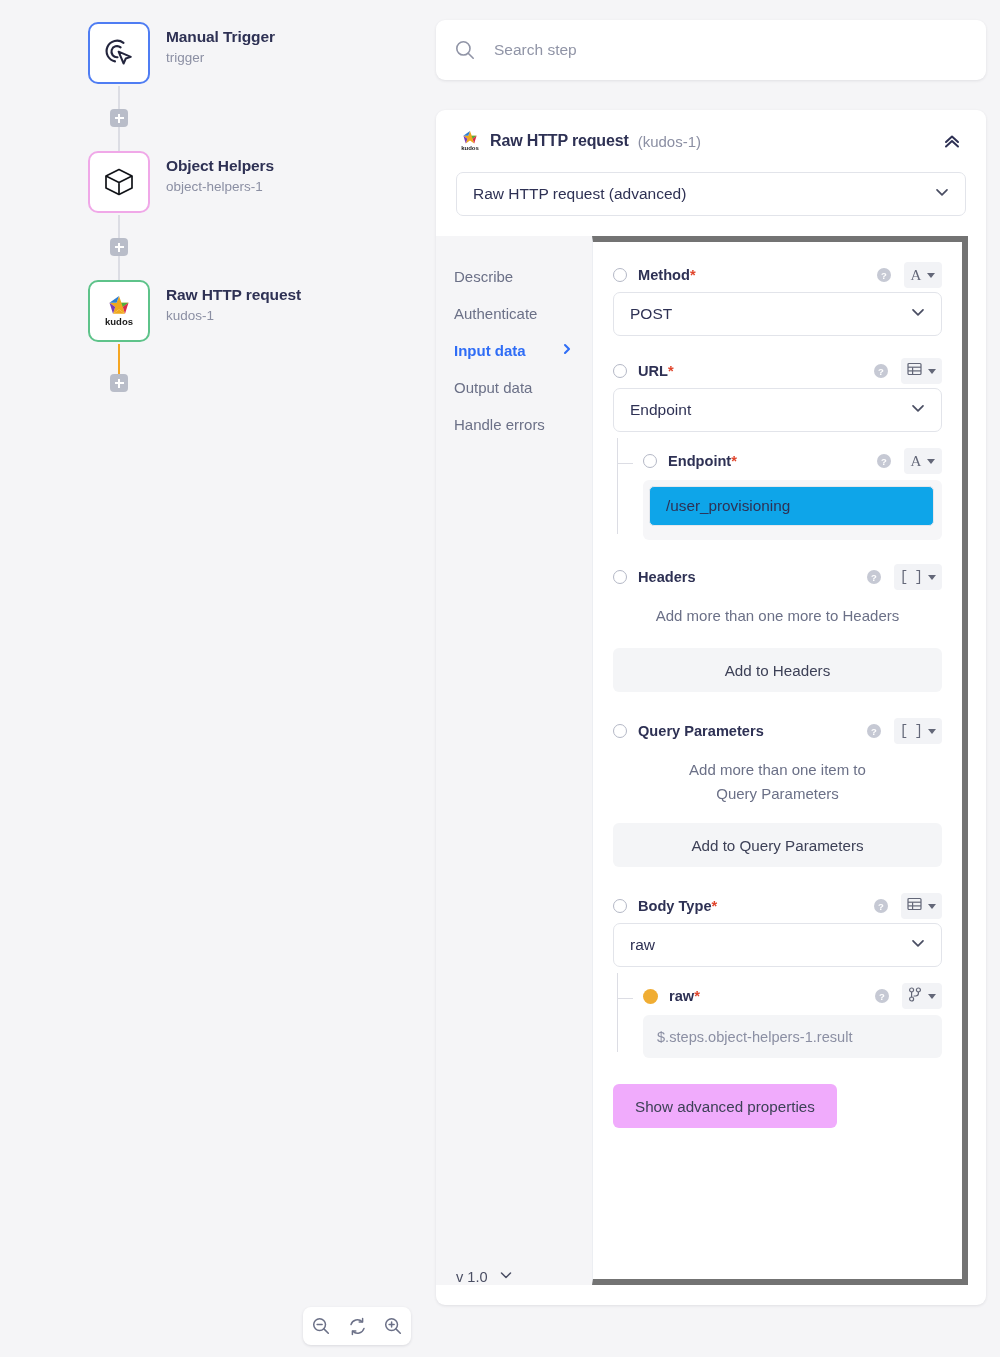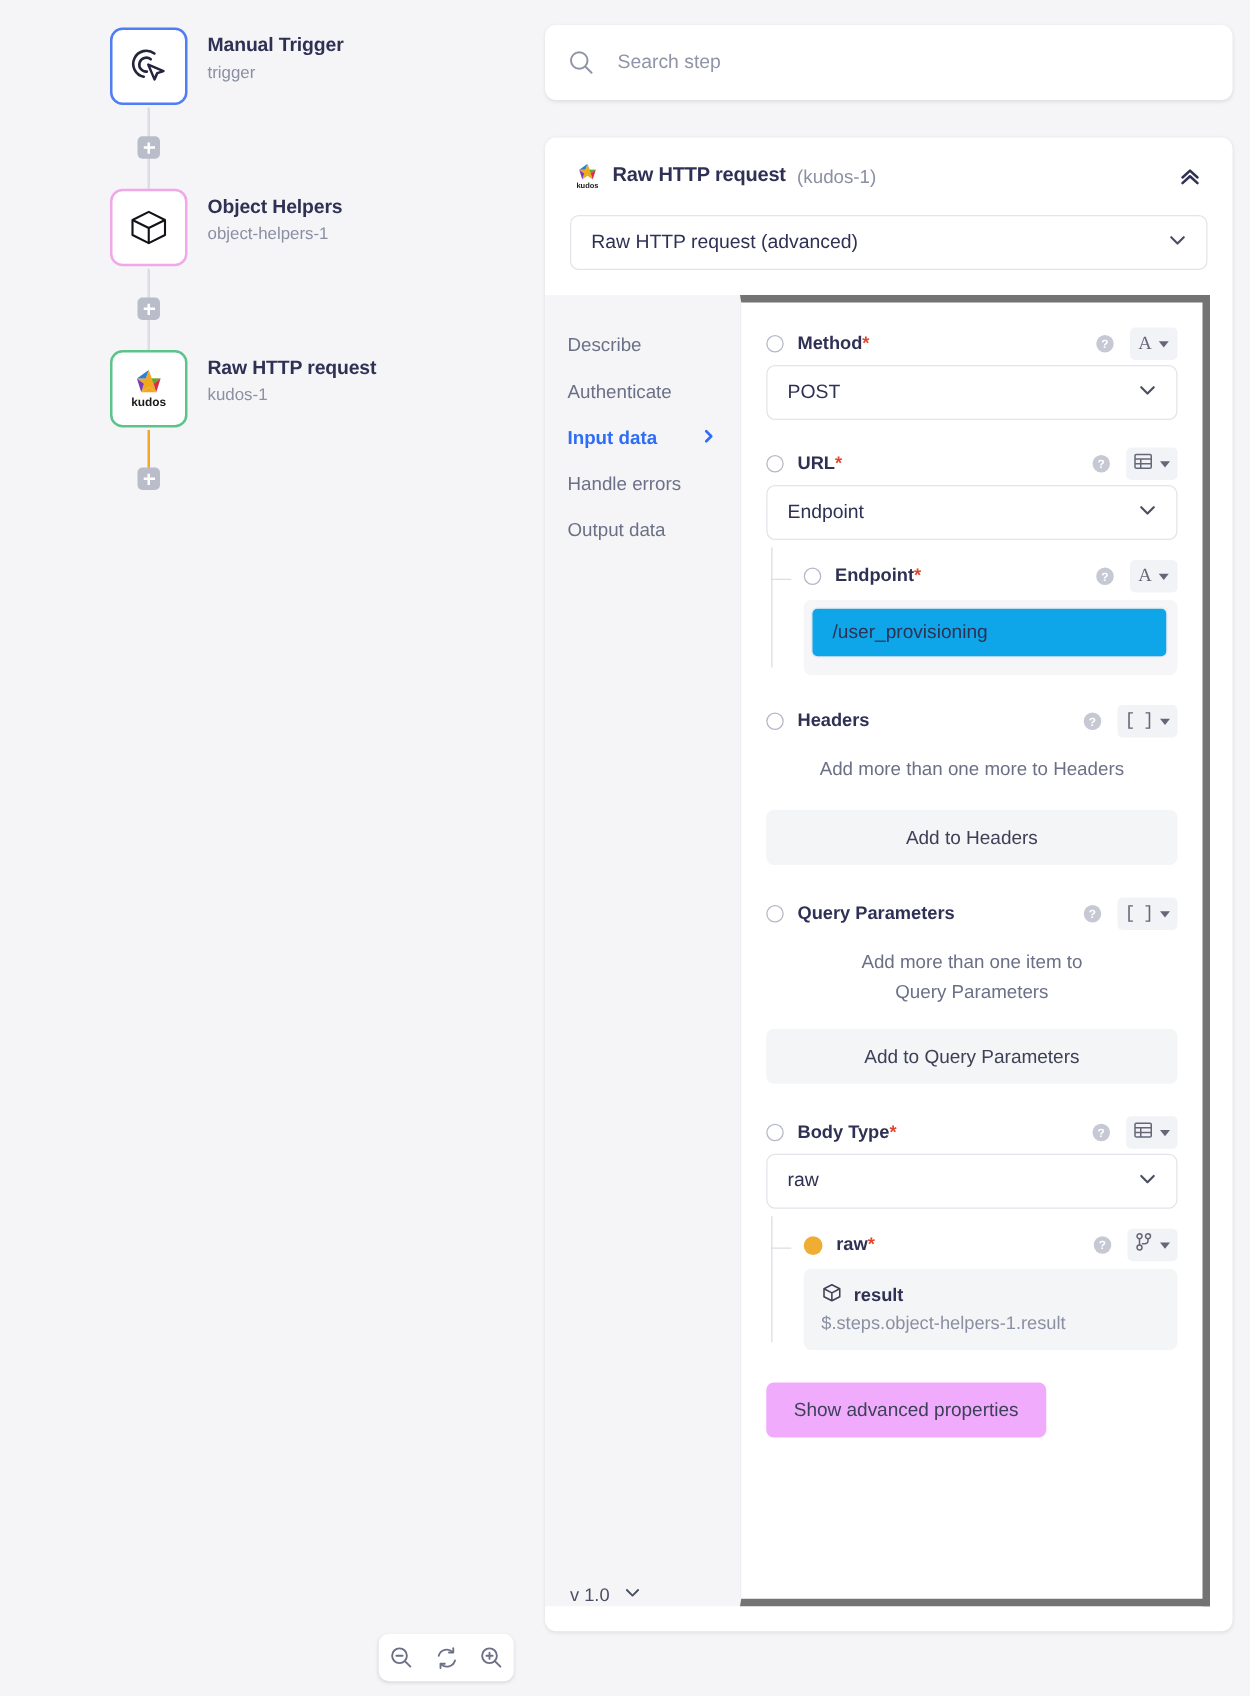--- a/index.html
+++ b/index.html
@@ -340,24 +340,24 @@
       </div>
       <div class="tab active">
         <span>Input data</span>
         <span class="tchev">
           <svg width="14" height="14" viewBox="0 0 14 14">
               <path d="M5 3l4 4-4 4" fill="none" stroke="#2f6df6" stroke-width="2.1" stroke-linecap="round" stroke-linejoin="round"></path>
             </svg>
         </span>
       </div>
       <div class="tab">
+        <span>Output data</span>
+      </div>
+      <div class="tab">
         <span>Handle errors</span>
-      </div>
-      <div class="tab">
-        <span>Output data</span>
       </div>
     </div>
 
     <div id="fields">
 
       
       <div class="field">
         <div class="field-head">
           <span class="radio"></span>
           <span class="flabel"><span>Method</span><span class="req">*</span></span>
@@ -527,29 +527,20 @@
                     <circle cx="3.6" cy="3" r="2" fill="none" stroke="#636778" stroke-width="1.2"></circle>
                     <circle cx="3.6" cy="12" r="2" fill="none" stroke="#636778" stroke-width="1.2"></circle>
                     <circle cx="10.4" cy="3" r="2" fill="none" stroke="#636778" stroke-width="1.2"></circle>
                     <path d="M3.6 5v5M10.4 5v1.6c0 1.6-1.3 2.4-2.8 2.4H6" fill="none" stroke="#636778" stroke-width="1.2" stroke-linecap="round"></path>
                   </svg>
               </span>
               <span class="caret"></span>
             </span>
           </div>
           <div class="token-box" style="margin-top:4px;">
-            <div class="token-row">
-              <span>
-                <svg width="17" height="17" viewBox="0 0 17 17">
-                    <path d="M8.5 1.8l6.3 3.2v6.4L8.5 14.6 2.2 11.4V5z" fill="none" stroke="#3d4157" stroke-width="1.25" stroke-linejoin="round"></path>
-                    <path d="M2.2 5l6.3 3.3L14.8 5M8.5 8.3v6.3" fill="none" stroke="#3d4157" stroke-width="1.25" stroke-linejoin="round"></path>
-                  </svg>
-              </span>
-              <span class="token-name">result</span>
-            </div>
             <div class="token-path">$.steps.object-helpers-1.result</div>
           </div>
         </div>
       </div>
 
       <div id="advanced-btn">Show advanced properties</div>
     </div>
   </div>
 
   <div id="version-row">

